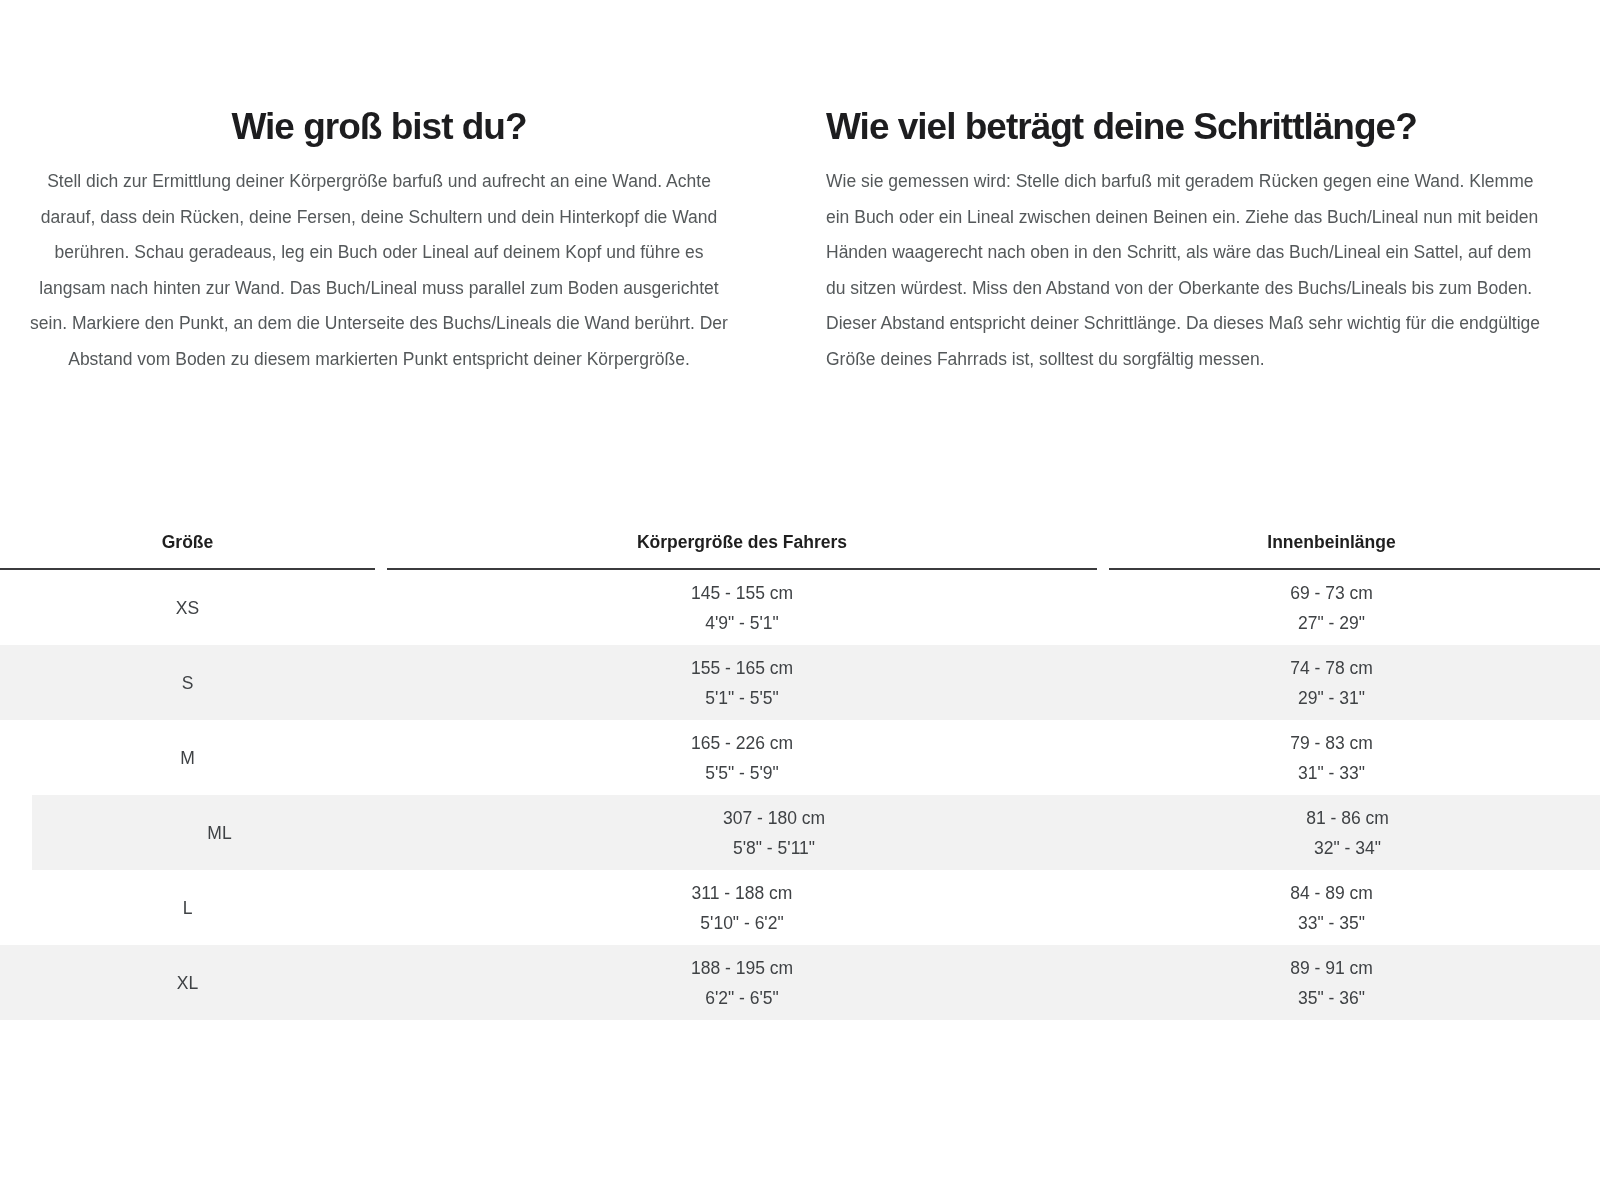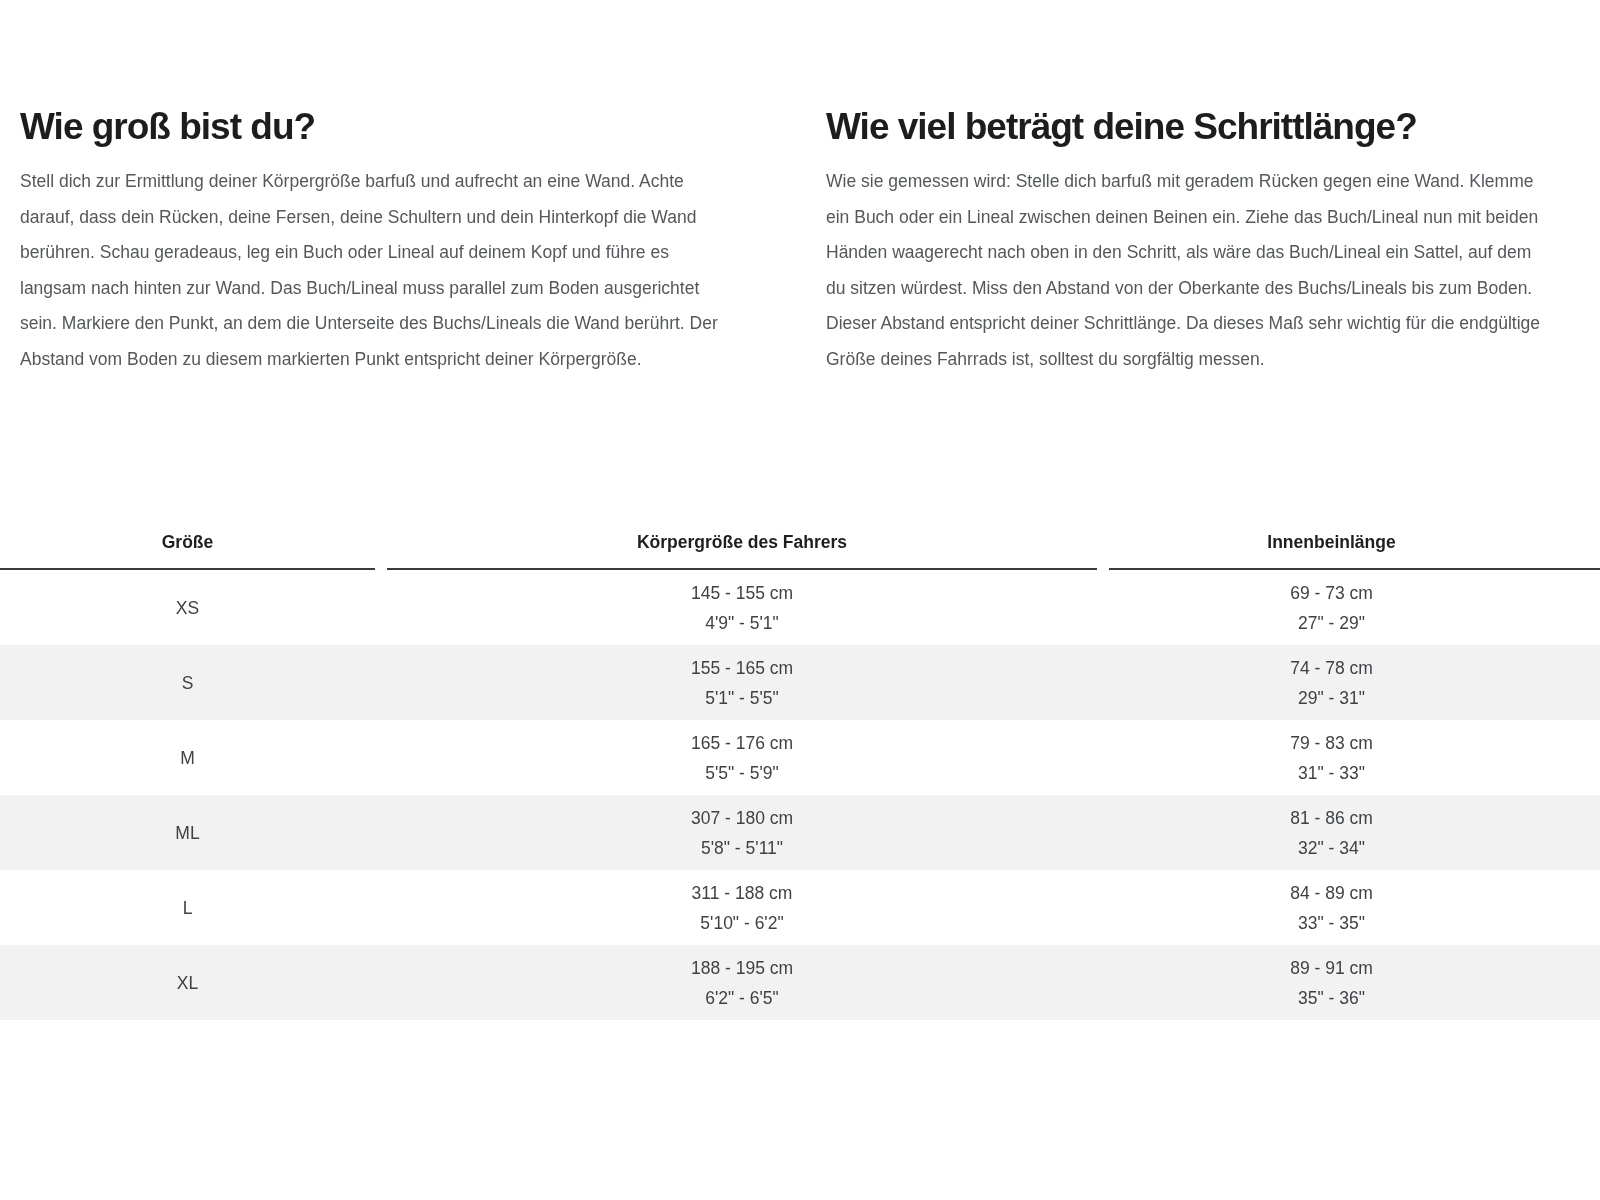--- a/index.html
+++ b/index.html
@@ -13,21 +13,21 @@
     overflow: hidden;
   }
 
   
   .intro {
     display: flex;
     padding: 106px 52px 0 20px;
     gap: 88px;
   }
   .intro-col { flex: 0 0 auto; }
-  .intro-col.left  { width: 718px; }
+  .intro-col.left  { width: 718px; text-align: center; }
   .intro-col.right { width: 722px; }
   .intro-title {
     margin: 0 0 16px 0;
     font-size: 37px;
     line-height: 42px;
     font-weight: bold;
     letter-spacing: -1px;
     color: #1d1d1f;
   }
   .intro-body {
@@ -115,29 +115,29 @@
           <div class="td col-inseam">
             <span class="cell-line">74 - 78 cm</span>
             <span class="cell-line">29" - 31"</span>
           </div>
         </div>
         <div class="tr">
           <div class="td col-size">
             <span class="cell-line">M</span>
           </div>
           <div class="td col-height">
-            <span class="cell-line">165 - 176 cm</span>
+            <span class="cell-line">165 - 226 cm</span>
             <span class="cell-line">5'5" - 5'9"</span>
           </div>
           <div class="td col-inseam">
             <span class="cell-line">79 - 83 cm</span>
             <span class="cell-line">31" - 33"</span>
           </div>
         </div>
-        <div class="tr" style="background: rgb(242, 242, 242);">
+        <div class="tr" style="background: rgb(242, 242, 242); margin-left: 32px;">
           <div class="td col-size">
             <span class="cell-line">ML</span>
           </div>
           <div class="td col-height">
             <span class="cell-line">307 - 180 cm</span>
             <span class="cell-line">5'8" - 5'11"</span>
           </div>
           <div class="td col-inseam">
             <span class="cell-line">81 - 86 cm</span>
             <span class="cell-line">32" - 34"</span>

